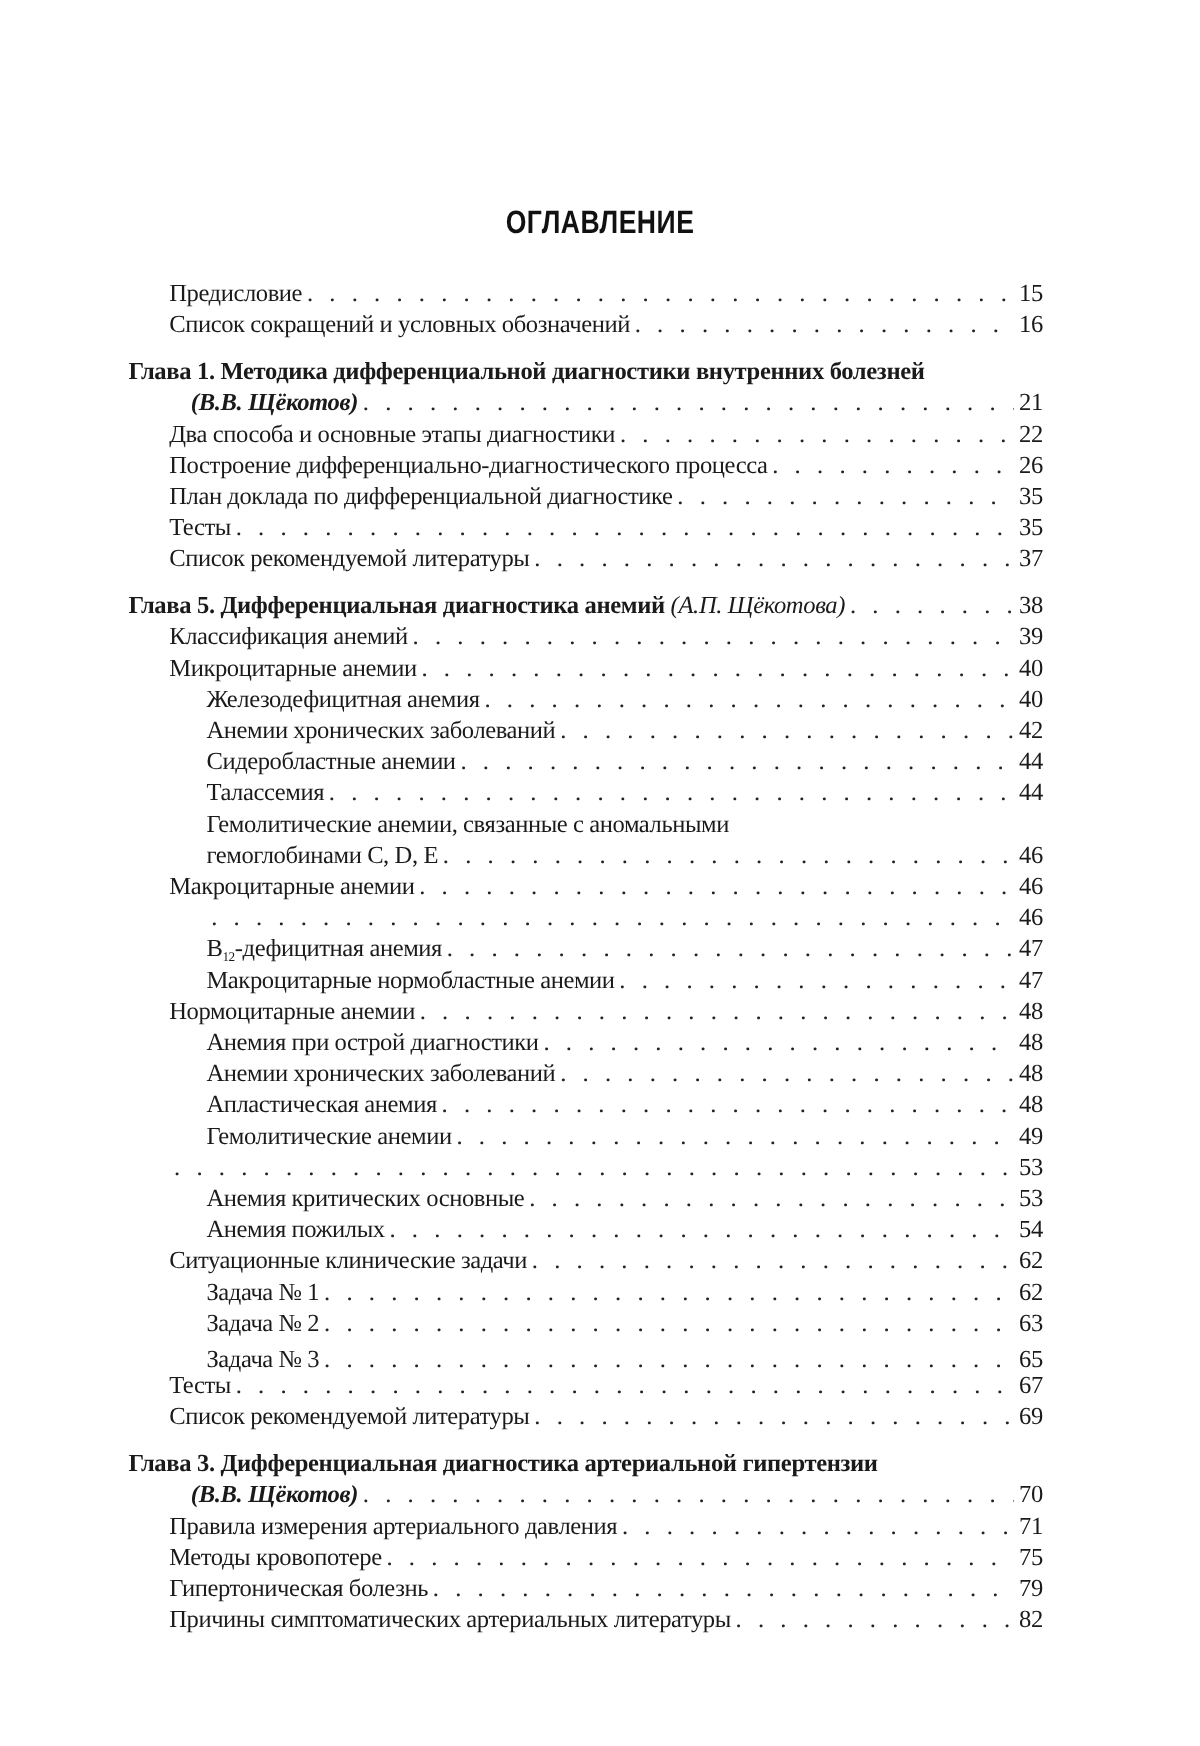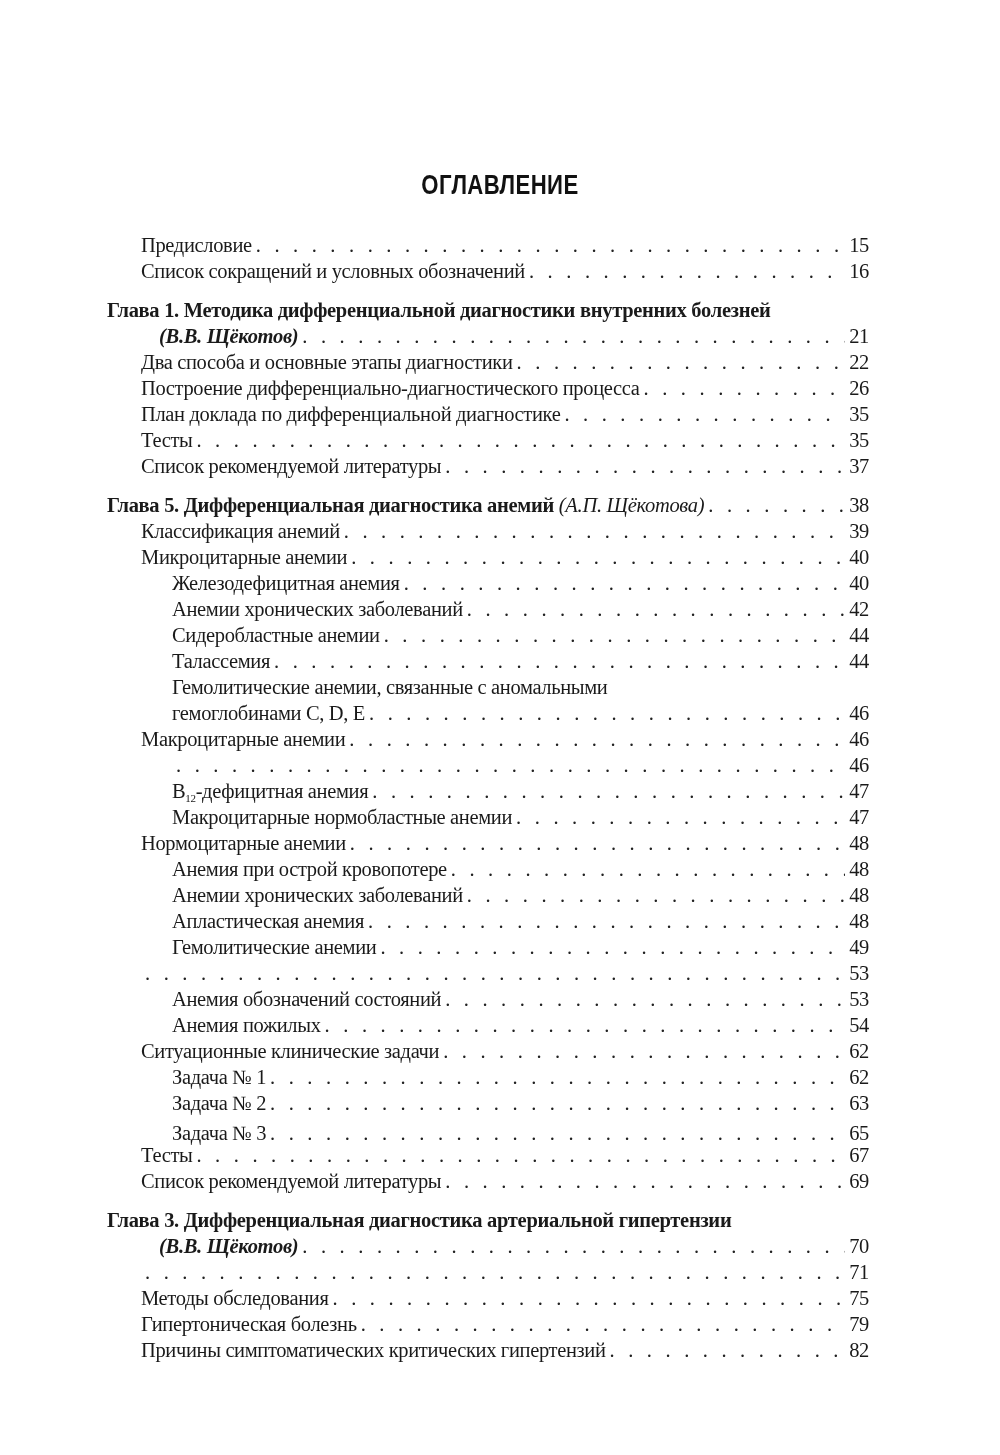--- a/index.html
+++ b/index.html
@@ -249,21 +249,21 @@
   </div>
   <div class="row" style="top:830px">
     <div class="inner cond" style="left:141px">
       <span class="label">Нормоцитарные анемии</span>
       <span class="leader"></span>
       <span class="page">48</span>
     </div>
   </div>
   <div class="row" style="top:856px">
     <div class="inner cond" style="left:172px">
-      <span class="label">Анемия при острой кровопотере</span>
+      <span class="label">Анемия при острой диагностики</span>
       <span class="leader"></span>
       <span class="page">48</span>
     </div>
   </div>
   <div class="row" style="top:882px">
     <div class="inner cond" style="left:172px">
       <span class="label">Анемии хронических заболеваний</span>
       <span class="leader"></span>
       <span class="page">48</span>
     </div>
@@ -283,21 +283,21 @@
     </div>
   </div>
   <div class="row" style="top:960px">
     <div class="inner cond" style="left:141px">
       <span class="leader"></span>
       <span class="page">53</span>
     </div>
   </div>
   <div class="row" style="top:986px">
     <div class="inner cond" style="left:172px">
-      <span class="label">Анемия обозначений состояний</span>
+      <span class="label">Анемия критических основные</span>
       <span class="leader"></span>
       <span class="page">53</span>
     </div>
   </div>
   <div class="row" style="top:1012px">
     <div class="inner cond" style="left:172px">
       <span class="label">Анемия пожилых</span>
       <span class="leader"></span>
       <span class="page">54</span>
     </div>
@@ -348,39 +348,40 @@
   <div class="chapter-head" style="top:1207px">Глава 3. Дифференциальная диагностика артериальной гипертензии</div>
   <div class="row chapter" style="top:1233px">
     <div class="inner cond" style="left:159px">
       <span class="label author">(В.В. Щёкотов)</span>
       <span class="leader"></span>
       <span class="page">70</span>
     </div>
   </div>
   <div class="row" style="top:1259px">
     <div class="inner cond" style="left:141px">
+      <span class="label">Правила измерения артериального давления</span>
       <span class="leader"></span>
       <span class="page">71</span>
     </div>
   </div>
   <div class="row" style="top:1285px">
     <div class="inner cond" style="left:141px">
-      <span class="label">Методы обследования</span>
+      <span class="label">Методы кровопотере</span>
       <span class="leader"></span>
       <span class="page">75</span>
     </div>
   </div>
   <div class="row" style="top:1311px">
     <div class="inner cond" style="left:141px">
       <span class="label">Гипертоническая болезнь</span>
       <span class="leader"></span>
       <span class="page">79</span>
     </div>
   </div>
   <div class="row" style="top:1337px">
     <div class="inner cond" style="left:141px">
-      <span class="label">Причины симптоматических критических гипертензий</span>
+      <span class="label">Причины симптоматических артериальных литературы</span>
       <span class="leader"></span>
       <span class="page">82</span>
     </div>
   </div>
 
 </div>
 
 </body></html>

